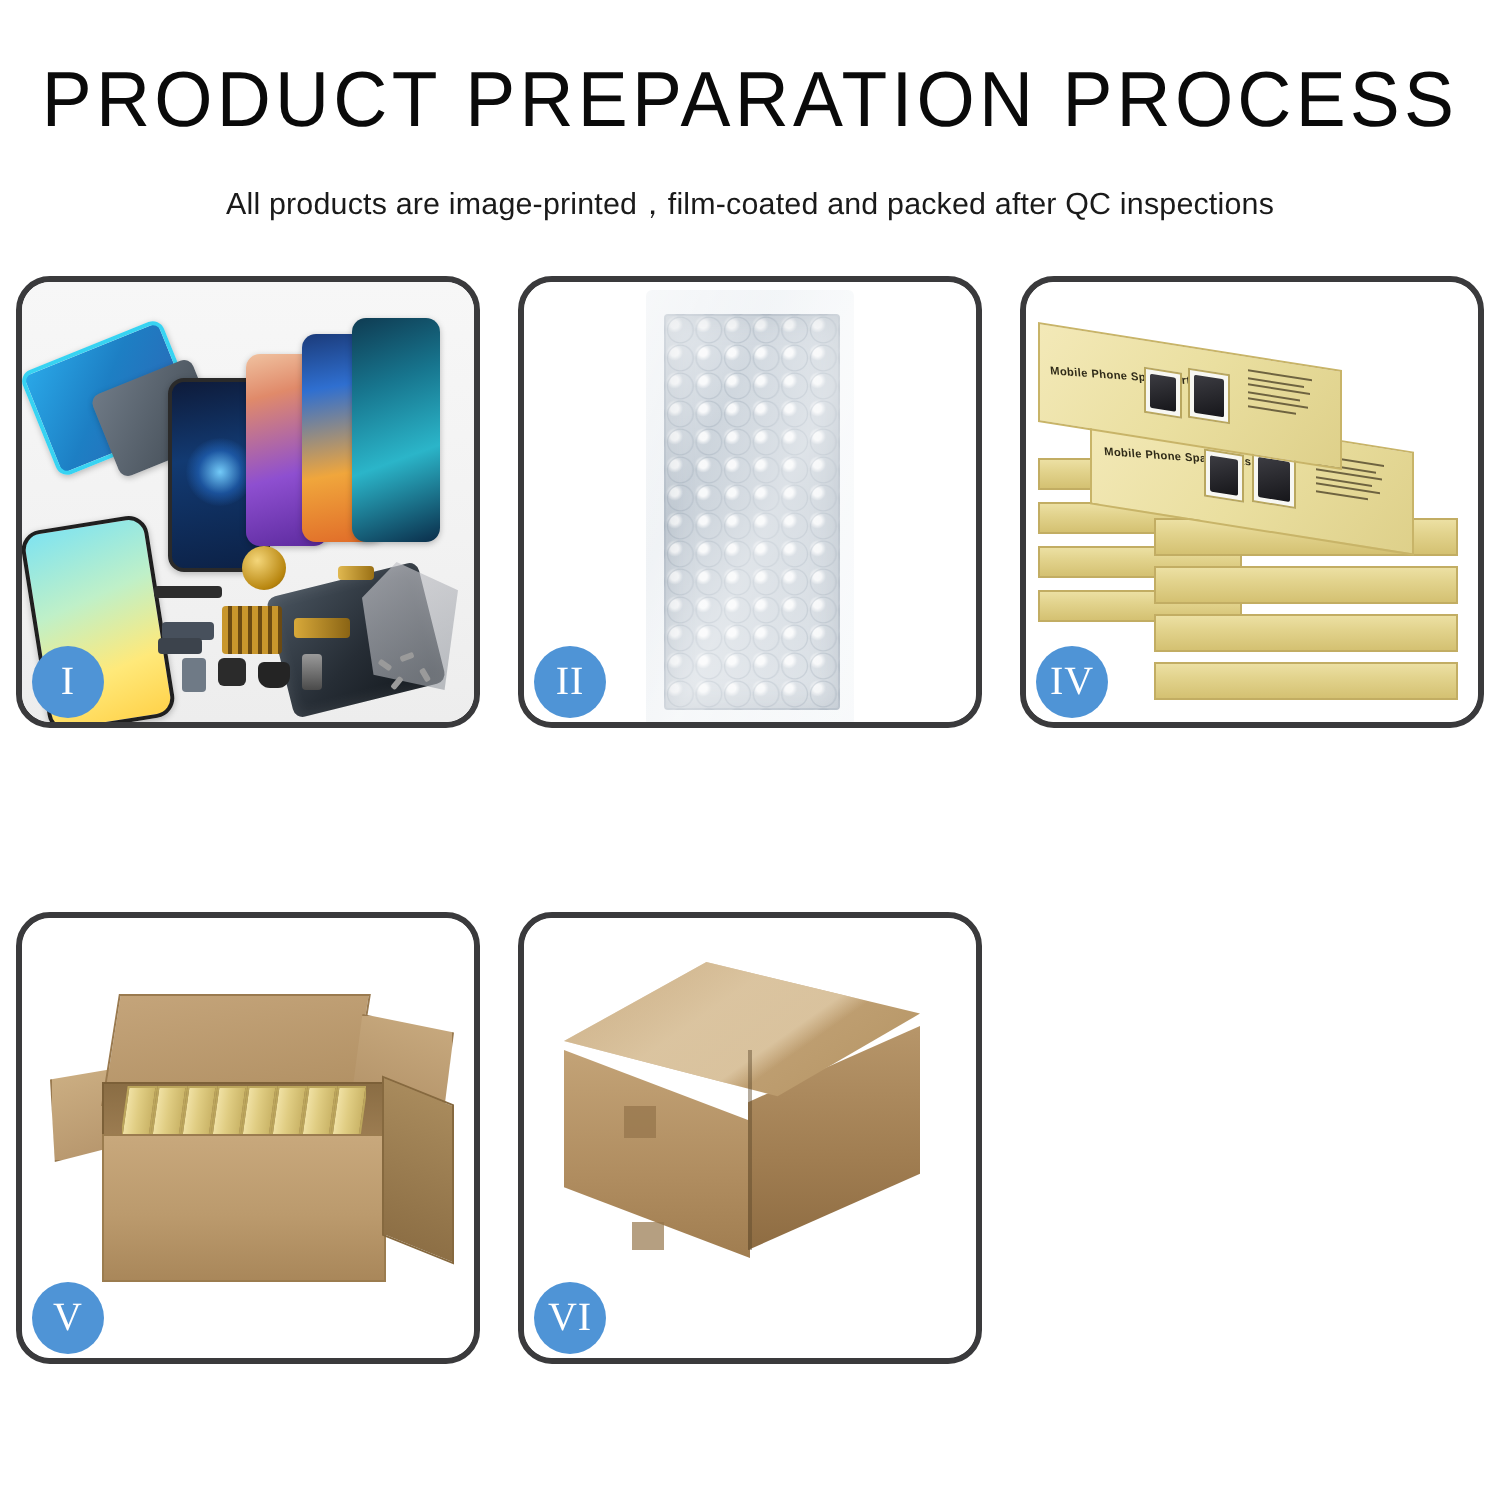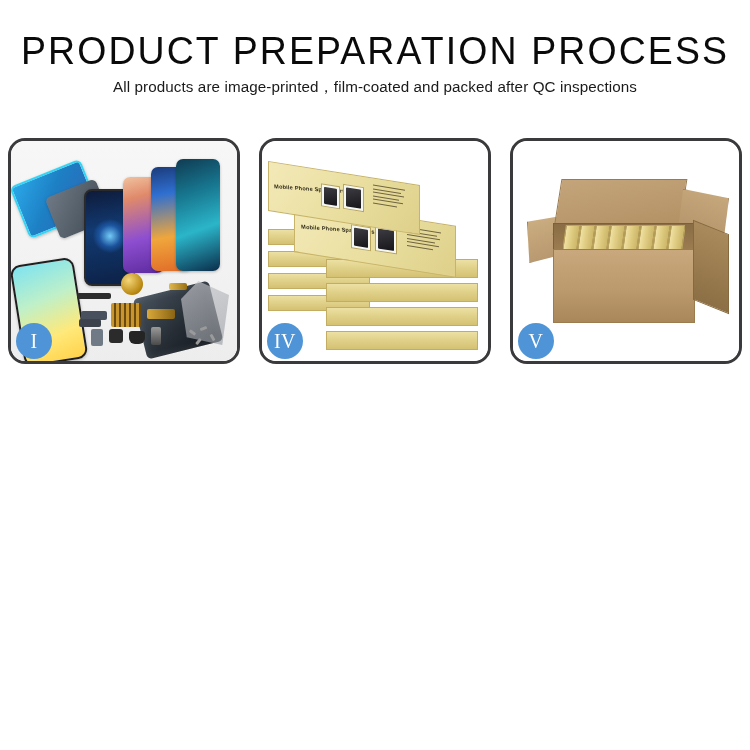--- a/index.html
+++ b/index.html
@@ -22,21 +22,21 @@
     font-family: "Liberation Sans", sans-serif;
     font-size: 39px;
     font-weight: 400;
     letter-spacing: 2.2px;
     color: #0a0a0a;
     line-height: 1.08;
     transform: scaleX(0.96);
     white-space: nowrap;
   }
   .subtitle {
-    margin-top: 5px;
+    margin-top: 20px;
     font-family: "Liberation Sans", sans-serif;
     font-size: 15.2px;
     font-weight: 400;
     color: #1a1a1a;
     letter-spacing: 0.1px;
     white-space: nowrap;
   }
 
   
   .grid {
@@ -405,20 +405,29 @@
         <div class="screws">
             <i></i>
             <i></i>
             <i></i>
             <i></i>
           </div>
       </div>
       <div class="badge">I</div>
     </div>
 
+    <div class="panel">
+      <div class="panel-inner p2">
+        <div class="bw-outer">
+          <div class="bw-inner"></div>
+          <div class="bw-sheen"></div>
+        </div>
+      </div>
+      <div class="badge">II</div>
+    </div>
 
 
     <div class="panel">
       <div class="panel-inner p4">
         <div class="stack">
 
           <div class="sbox" style="left:0px;  top:74px;  width:100px; height:14px;"></div>
           <div class="sbox" style="left:0px;  top:96px;  width:100px; height:14px;"></div>
           <div class="sbox" style="left:0px;  top:118px; width:100px; height:14px;"></div>
           <div class="sbox" style="left:0px;  top:140px; width:100px; height:14px;"></div>
@@ -485,15 +494,30 @@
             <i style="left:90px"></i>
               <i style="left:105px"></i>
           </div>
           <div class="c5-body"></div>
           <div class="c5-side"></div>
         </div>
       </div>
       <div class="badge">V</div>
     </div>
 
+    <div class="panel">
+      <div class="panel-inner p6">
+        <div class="cart6">
+          <div class="c6-shadow"></div>
+          <div class="c6-left"></div>
+          <div class="c6-right"></div>
+          <div class="c6-top"></div>
+          <div class="c6-tape"></div>
+          <div class="c6-seam"></div>
+          <div class="c6-tab1"></div>
+          <div class="c6-tab2"></div>
+        </div>
+      </div>
+      <div class="badge">VI</div>
+    </div>
 
   </div>
 </div>
 
 </body></html>

